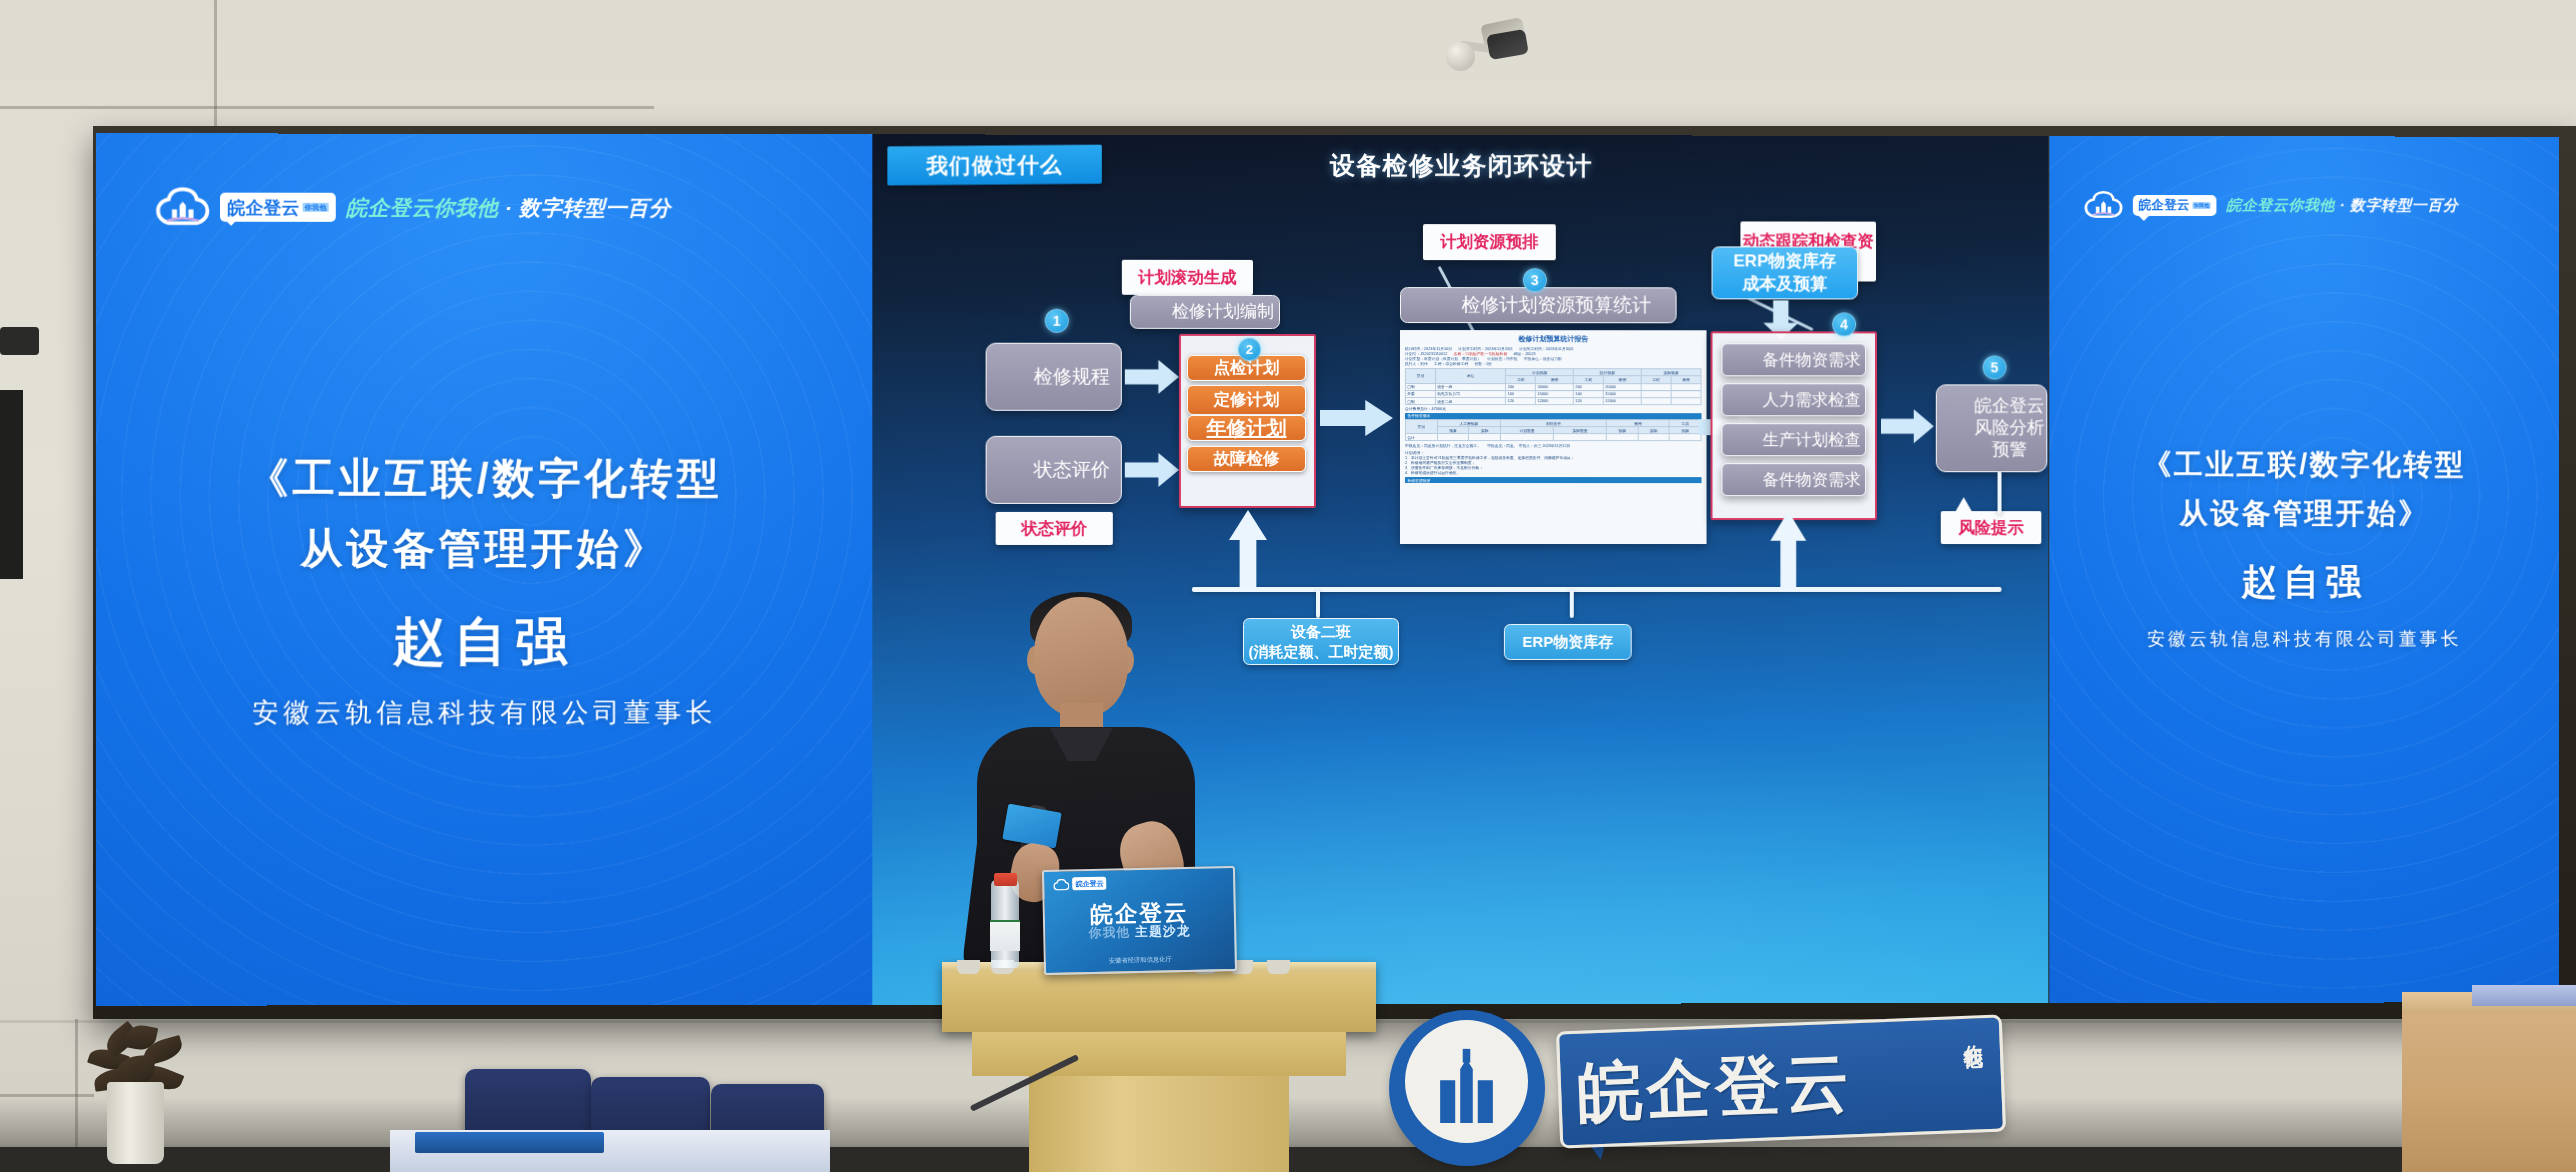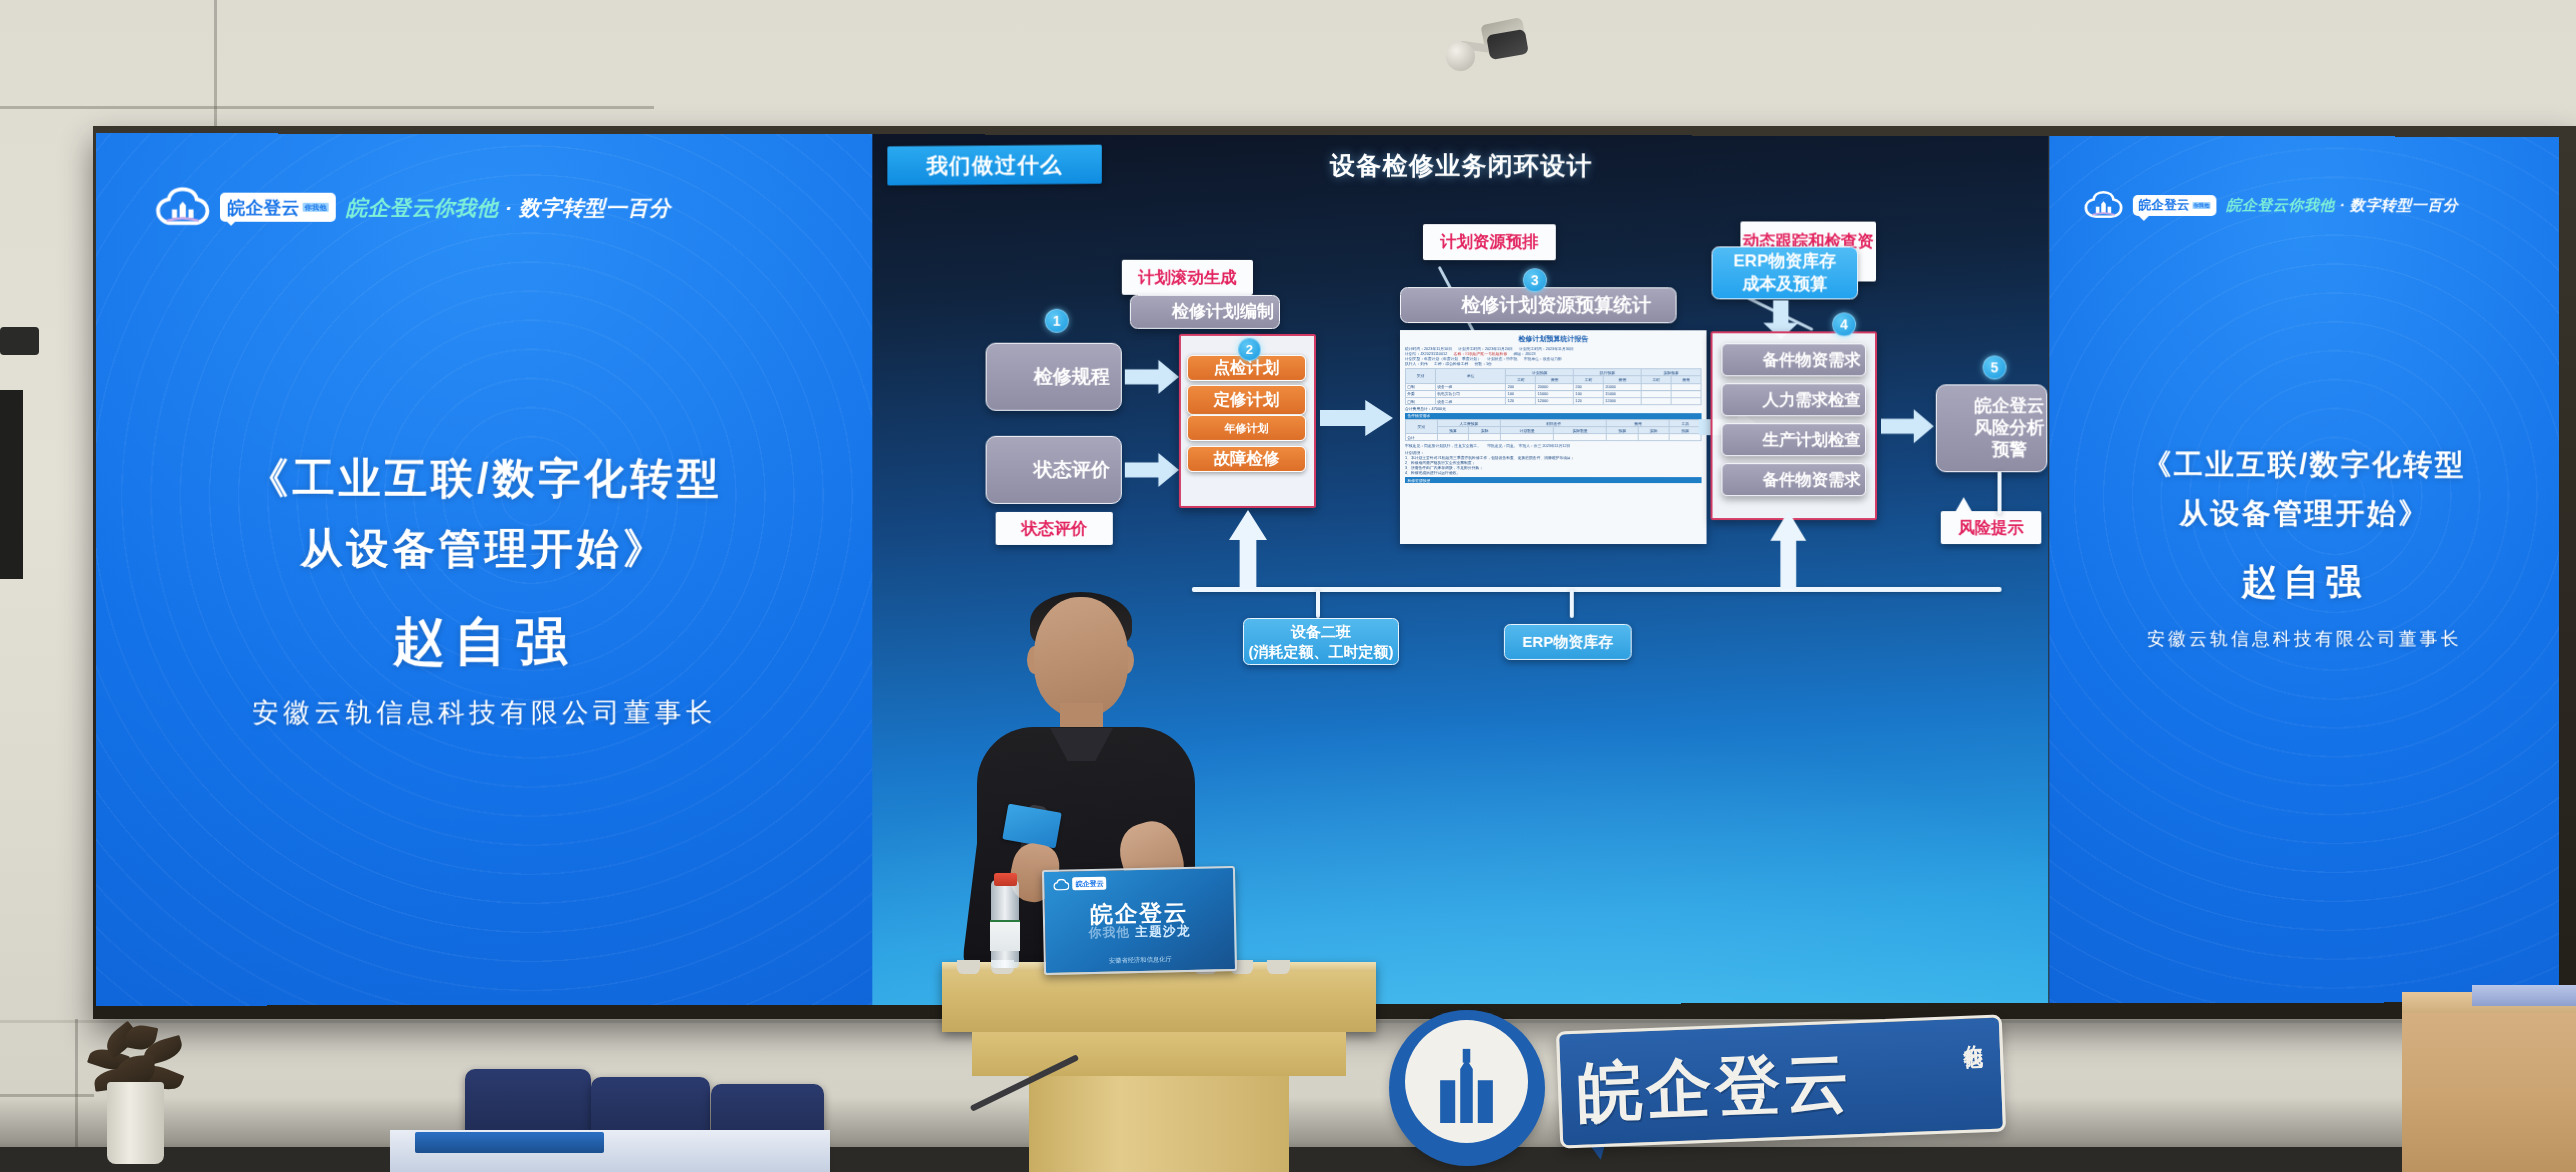--- a/index.html
+++ b/index.html
@@ -74,21 +74,21 @@
         display:flex;align-items:center;justify-content:center;
         box-shadow:0 1.9px 6.3px rgba(0,0,0,.35);transform:skewY(-0.6deg);}
   .slide-title{position:absolute;left:0;right:0;top:14px;text-align:center;color:#fff;
         font-weight:bold;letter-spacing:1.3px;text-shadow:0 0 10px rgba(120,200,255,.55);}
 
   
   .d{position:absolute;box-sizing:border-box;}
   .gbox{background:linear-gradient(180deg,#a8a6bb,#8f8da4);
         border:1.9px solid #f4f6fb;border-radius:10px;color:#fff;
         display:flex;align-items:center;justify-content:center;text-align:center;
-        font-weight:bold;box-shadow:0 3.1px 7.5px rgba(0,0,0,.3);line-height:1.25;padding-left:36px;}
+        font-weight:normal;box-shadow:0 3.1px 7.5px rgba(0,0,0,.3);line-height:1.25;padding-left:36px;}
   .obox{background:linear-gradient(180deg,#ee8a3e,#dd6f28);
         border:1.3px solid #ffffff;border-radius:5.7px;color:#fff;
         display:flex;align-items:center;justify-content:center;
         font-weight:bold;box-shadow:0 1.9px 4.4px rgba(0,0,0,.3);}
   .bbox{background:linear-gradient(180deg,#4fbcf5,#23a2ee);
         border:1.9px solid #eaf6ff;border-radius:7.5px;color:#fff;
         display:flex;align-items:center;justify-content:center;text-align:center;
         font-weight:bold;box-shadow:0 2.5px 6.3px rgba(0,0,0,.3);line-height:1.3;}
   .bbox2{background:linear-gradient(180deg,#53b9ee,#2f9fe0);
         border:1.3px solid #eaf6ff;border-radius:6.3px;color:#fff;
@@ -326,21 +326,21 @@
       <div class="d frame" style="left:306px;top:199px;width:137px;height:174px;"></div>
       <div class="d badge" style="left:365px;top:203px;width:22.6px;height:22.6px;font-size:13.2px;z-index:3;">
         <span>2</span>
       </div>
       <div class="d obox" style="left:314px;top:220px;width:119px;height:26.4px;font-size:16.4px;">
         <span>点检计划</span>
       </div>
       <div class="d obox" style="left:314px;top:250px;width:119px;height:30px;font-size:16.4px;">
         <span>定修计划</span>
       </div>
-      <div class="d obox" style="left:314px;top:280px;width:119px;height:26.4px;font-size:11px;">
+      <div class="d obox" style="left:314px;top:280px;width:119px;height:26.4px;font-size:20px;text-decoration:underline;">
         <span>年修计划</span>
       </div>
       <div class="d obox" style="left:314px;top:311px;width:119px;height:26.4px;font-size:16.4px;">
         <span>故障检修</span>
       </div>
 
       <div class="d arrow-r" style="left:447px;top:265px;width:73px;height:36px;"></div>
 
       <div class="d badge" style="left:650px;top:133px;width:24px;height:24px;font-size:14px;z-index:3;">
         <span>3</span>

